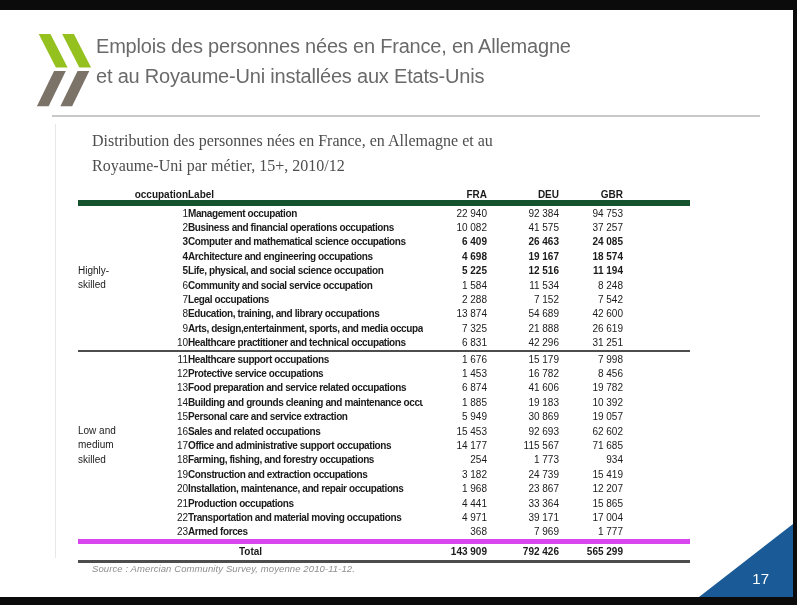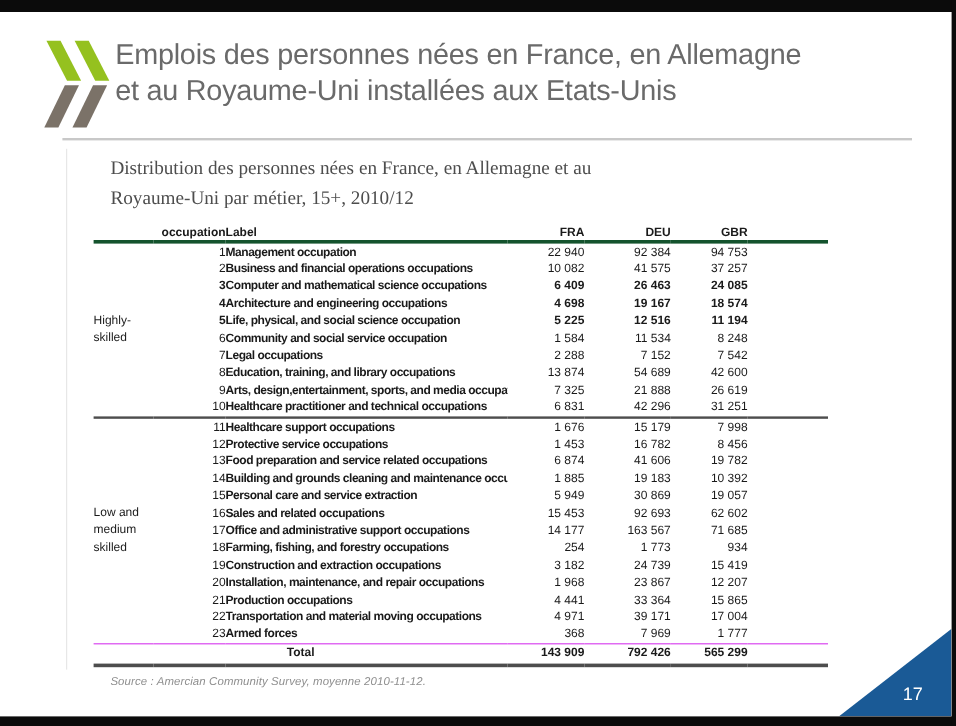--- a/index.html
+++ b/index.html
@@ -9,21 +9,21 @@
     font-family:"Liberation Sans",sans-serif;
   }
   .bar-top{position:absolute;left:0;top:0;width:797px;height:10px;background:#0b0b0b;}
   .bar-bottom{position:absolute;left:0;bottom:0;width:797px;height:8px;background:#0b0b0b;}
   .bar-right{position:absolute;right:0;top:0;width:4px;height:605px;background:#0b0b0b;}
 
   .logo{position:absolute;left:36px;top:28px;width:56px;height:86px;}
 
   .slide-title{
     position:absolute;left:96px;top:31px;width:670px;
-    font-size:24px;line-height:30px;color:#6a6a6a;
+    font-size:20px;line-height:30px;color:#6a6a6a;
     white-space:pre-line;letter-spacing:-0.2px;
   }
   .title-rule{position:absolute;left:52px;top:115px;width:708px;height:2px;background:#c8c8c8;}
   .left-rule{position:absolute;left:55px;top:124px;width:1px;height:434px;background:#e7e7e7;}
 
   .table-title{
     position:absolute;left:92px;top:128px;width:640px;
     font-family:"Liberation Serif",serif;
     font-size:16px;line-height:25px;color:#4d4d4d;white-space:pre-line;
   }
@@ -31,38 +31,38 @@
   table.data{
     position:absolute;left:78px;top:184px;width:612px;
     border-collapse:collapse;table-layout:fixed;
     font-size:10px;color:#1a1a1a;
   }
   col.c-group{width:50px;} col.c-occ{width:60px;} col.c-label{width:235px;}
   col.c-fra{width:64px;} col.c-deu{width:72px;} col.c-gbr{width:64px;} col.c-trail{width:67px;}
 
   table.data th{
     font-weight:bold;font-size:10px;height:16px;padding:0;
-    border-bottom:3px solid #14532d;vertical-align:bottom;
+    border-bottom:6px solid #14532d;vertical-align:bottom;
   }
   th.h-occ{text-align:right;padding-right:6px;}
   th.h-label{text-align:left;padding-left:2px;margin-left:24px;}
   th.h-val{text-align:right;padding-right:12px;}
 
   table.data td{height:14.4px;padding:0;vertical-align:middle;}
   td.num{text-align:right;padding-right:8px;}
   td.label{text-align:left;padding-left:2px;white-space:nowrap;letter-spacing:-0.4px;overflow:hidden;font-weight:bold;}
   td.val{text-align:right;padding-right:4px;}
   tr.bold td{font-weight:bold;}
 
   td.group-cell{
     white-space:pre-line;vertical-align:middle;text-align:left;
     padding-left:8px;line-height:14.4px;font-size:10px;color:#1a1a1a;
   }
   td.group-cell.g0, tr.last-g0 td{border-bottom:2px solid #4d4d4d;}
-  td.group-cell.g1, tr.last-g1 td{border-bottom:1px solid #d946ef;}
+  td.group-cell.g1, tr.last-g1 td{border-bottom:5px solid #d946ef;}
 
   tr.total-row td{
     font-weight:bold;height:16px;border-bottom:3px solid #4d4d4d;
   }
   td.total-label{text-align:center;padding-left:8px;}
 
   .source{
     position:absolute;left:92px;top:563px;
     font-size:9.5px;font-style:italic;color:#8f8f8f;letter-spacing:0.1px;
   }
@@ -253,21 +253,21 @@
         <td class="label">Sales and related occupations</td>
         <td class="val">15 453</td>
         <td class="val">92 693</td>
         <td class="val">62 602</td>
         <td></td>
       </tr>
       <tr>
         <td class="num">17</td>
         <td class="label">Office and administrative support occupations</td>
         <td class="val">14 177</td>
-        <td class="val">163 567</td>
+        <td class="val">115 567</td>
         <td class="val">71 685</td>
         <td></td>
       </tr>
       <tr>
         <td class="num">18</td>
         <td class="label">Farming, fishing, and forestry occupations</td>
         <td class="val">254</td>
         <td class="val">1 773</td>
         <td class="val">934</td>
         <td></td>

